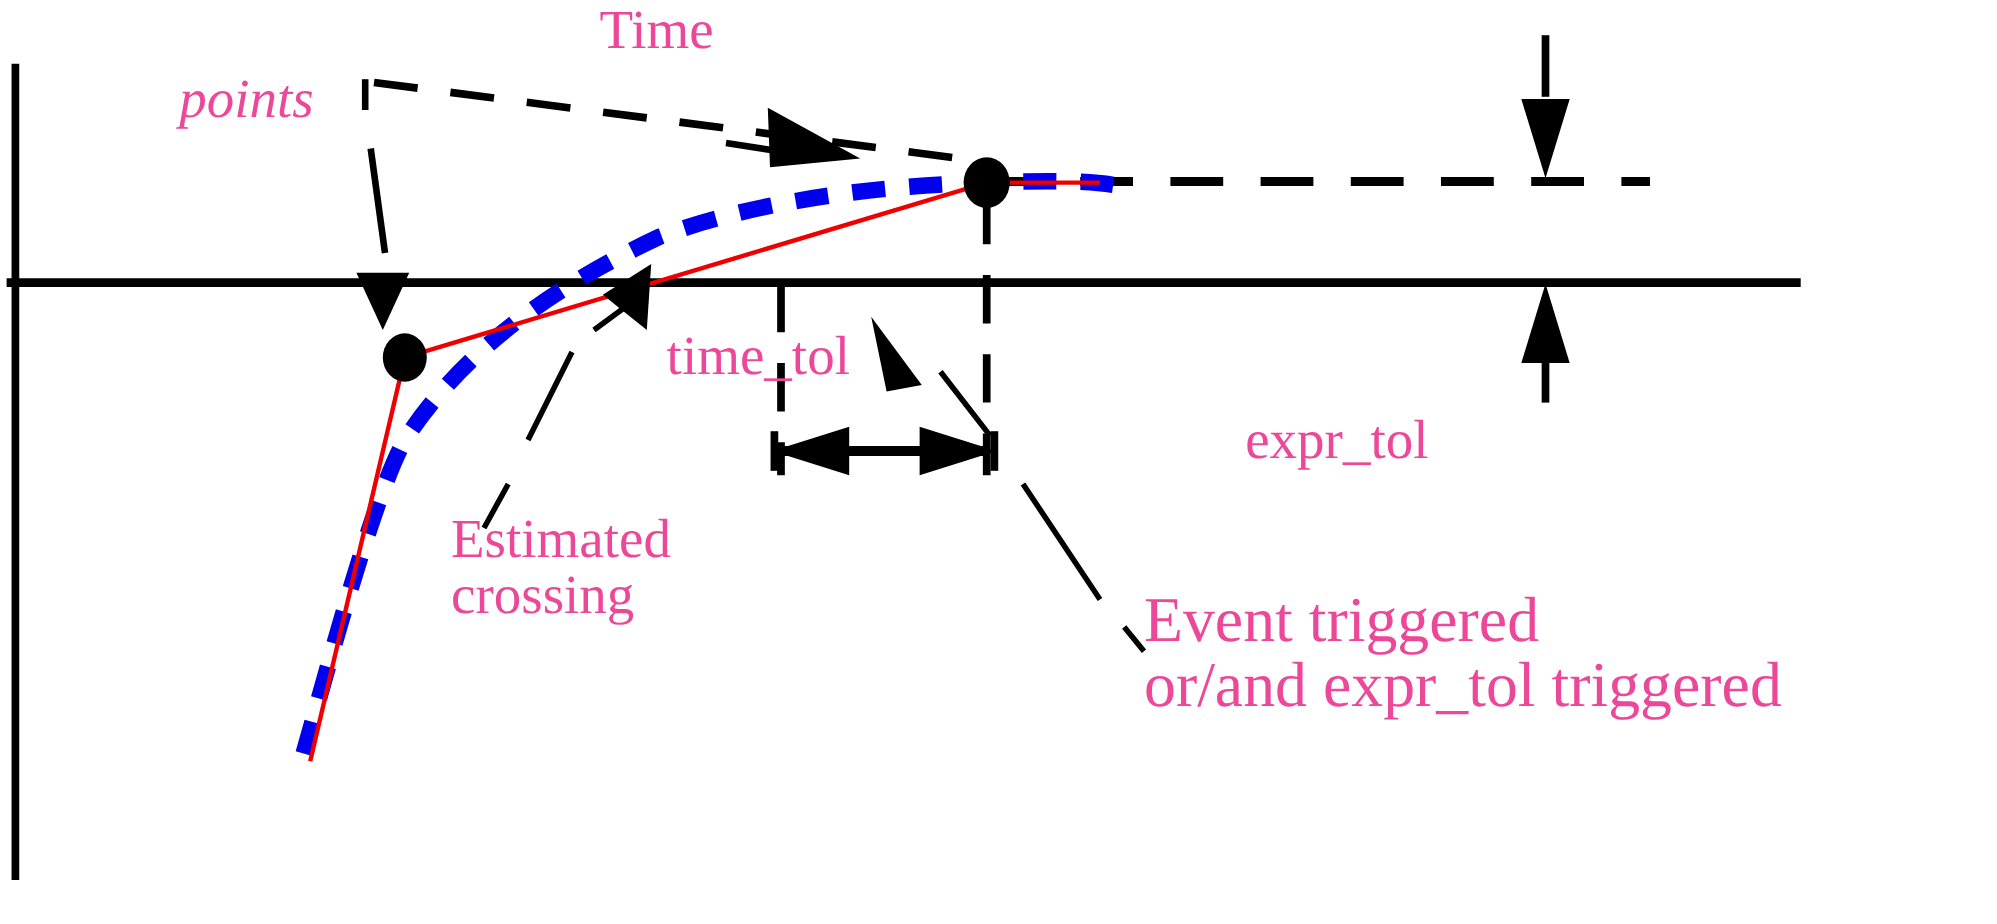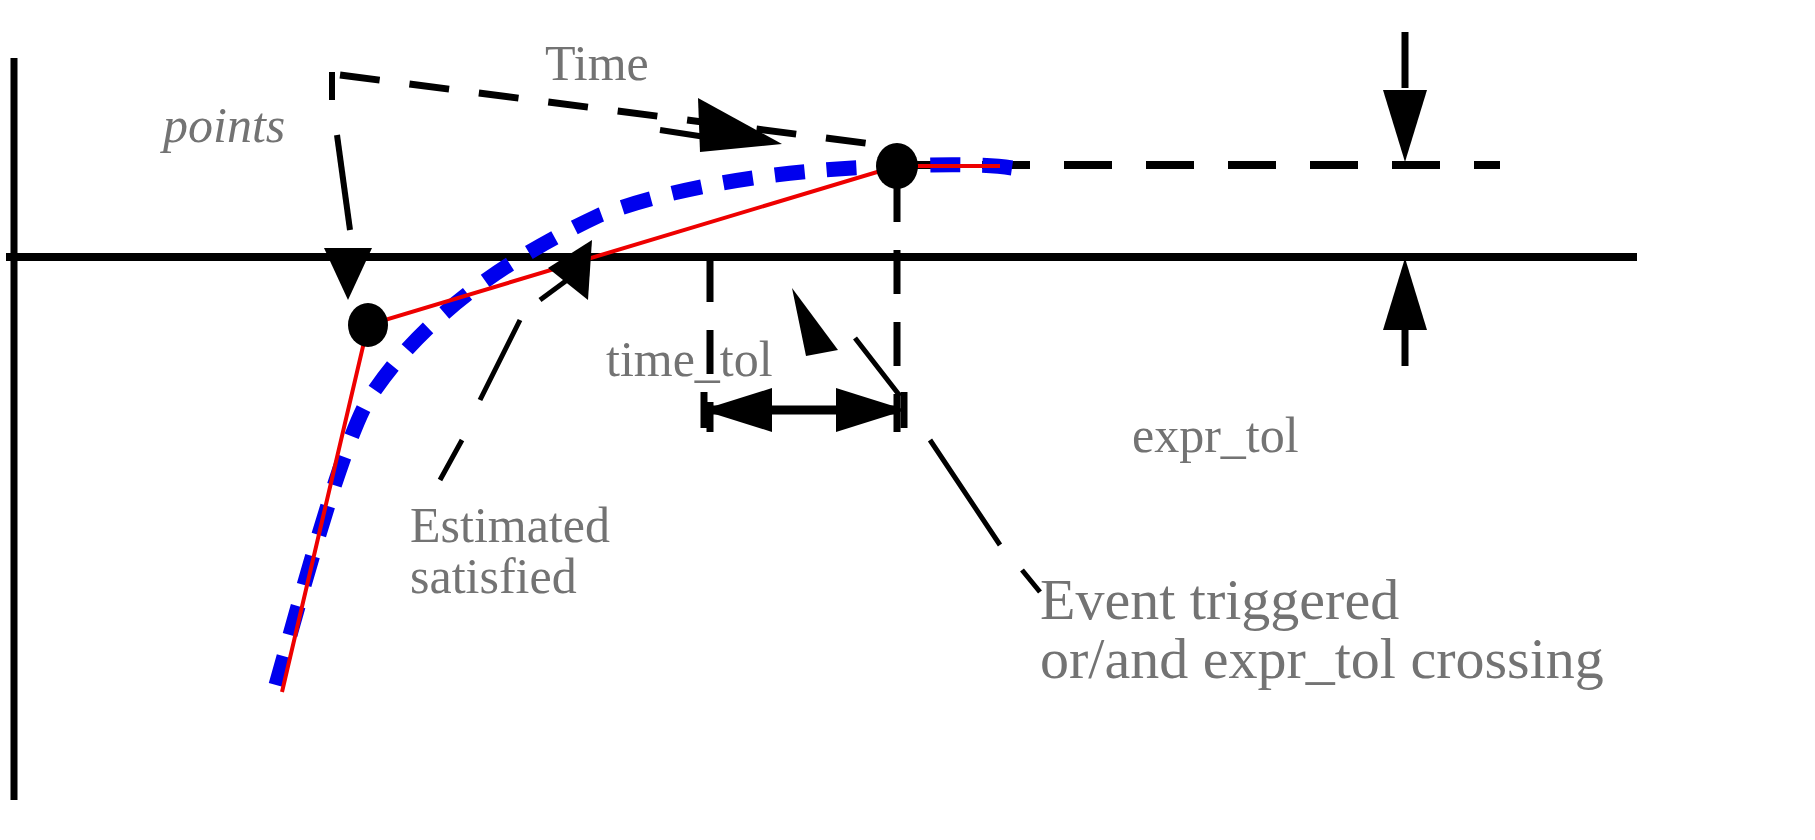--- a/index.html
+++ b/index.html
@@ -22,24 +22,23 @@
   svg.figure {
     position: absolute;
     left: 0;
     top: 0;
     width: 1815px;
     height: 840px;
   }
   .lbl {
     position: absolute;
     font-family: "Liberation Serif", "DejaVu Serif", serif;
-    color: #737373;
+    color: #ec4899;
     white-space: nowrap;
     line-height: 1.02;
-    margin-top: 36px;
   }
   #label-time     { left: 545px;  top: 2px;   font-size: 50px; }
   #label-points   { left: 163px;  top: 64px;  font-size: 50px; font-style: italic; }
   #label-time-tol { left: 606px;  top: 298px; font-size: 50px; }
   #label-expr-tol { left: 1132px; top: 374px; font-size: 50px; }
   #label-estimated {
     left: 410px; top: 464px; font-size: 50px;
   }
   #label-estimated span { display: block; }
   #label-event {
@@ -103,21 +102,21 @@
   <div class="lbl" id="label-time">Time</div>
 
   <div class="lbl" id="label-points">points</div>
 
   <div class="lbl" id="label-time-tol">time_tol</div>
 
   <div class="lbl" id="label-expr-tol">expr_tol</div>
 
   <div class="lbl" id="label-estimated">
     <span>Estimated</span>
-    <span>satisfied</span>
+    <span>crossing</span>
   </div>
 
   <div class="lbl" id="label-event">
     <span>Event triggered</span>
-    <span>or/and expr_tol crossing</span>
+    <span>or/and expr_tol triggered</span>
   </div>
 
 </div>
 
 </body></html>

